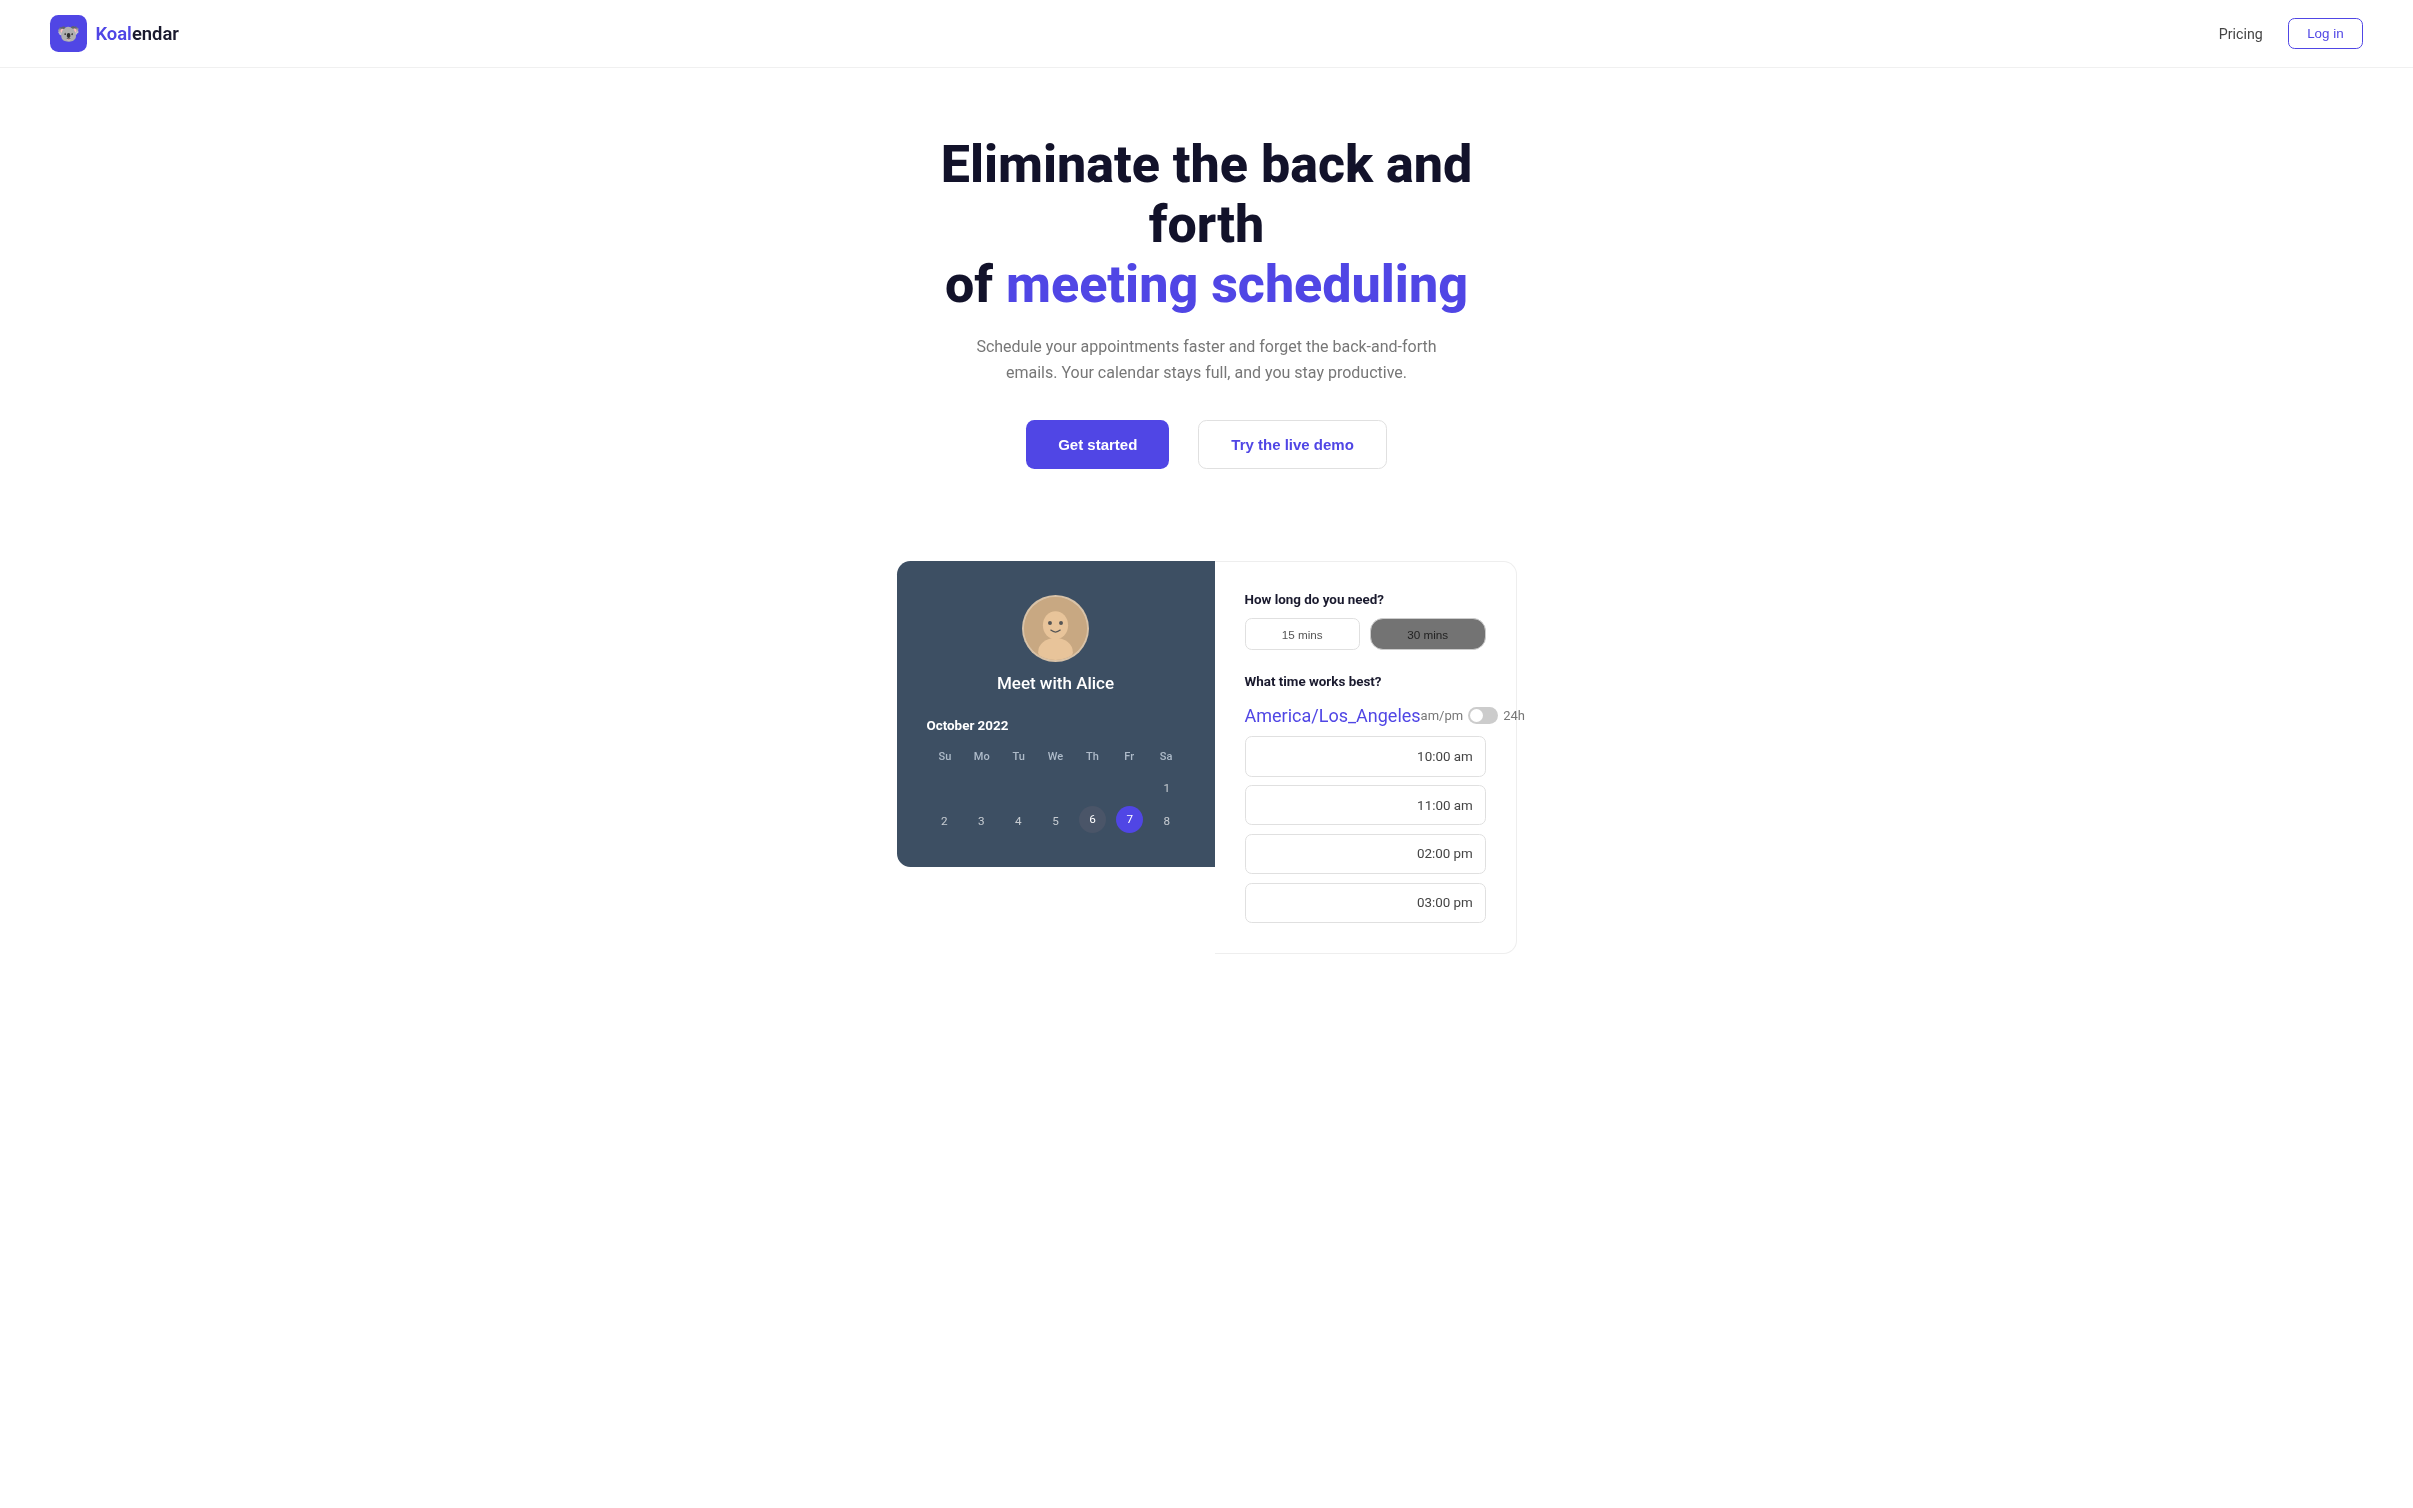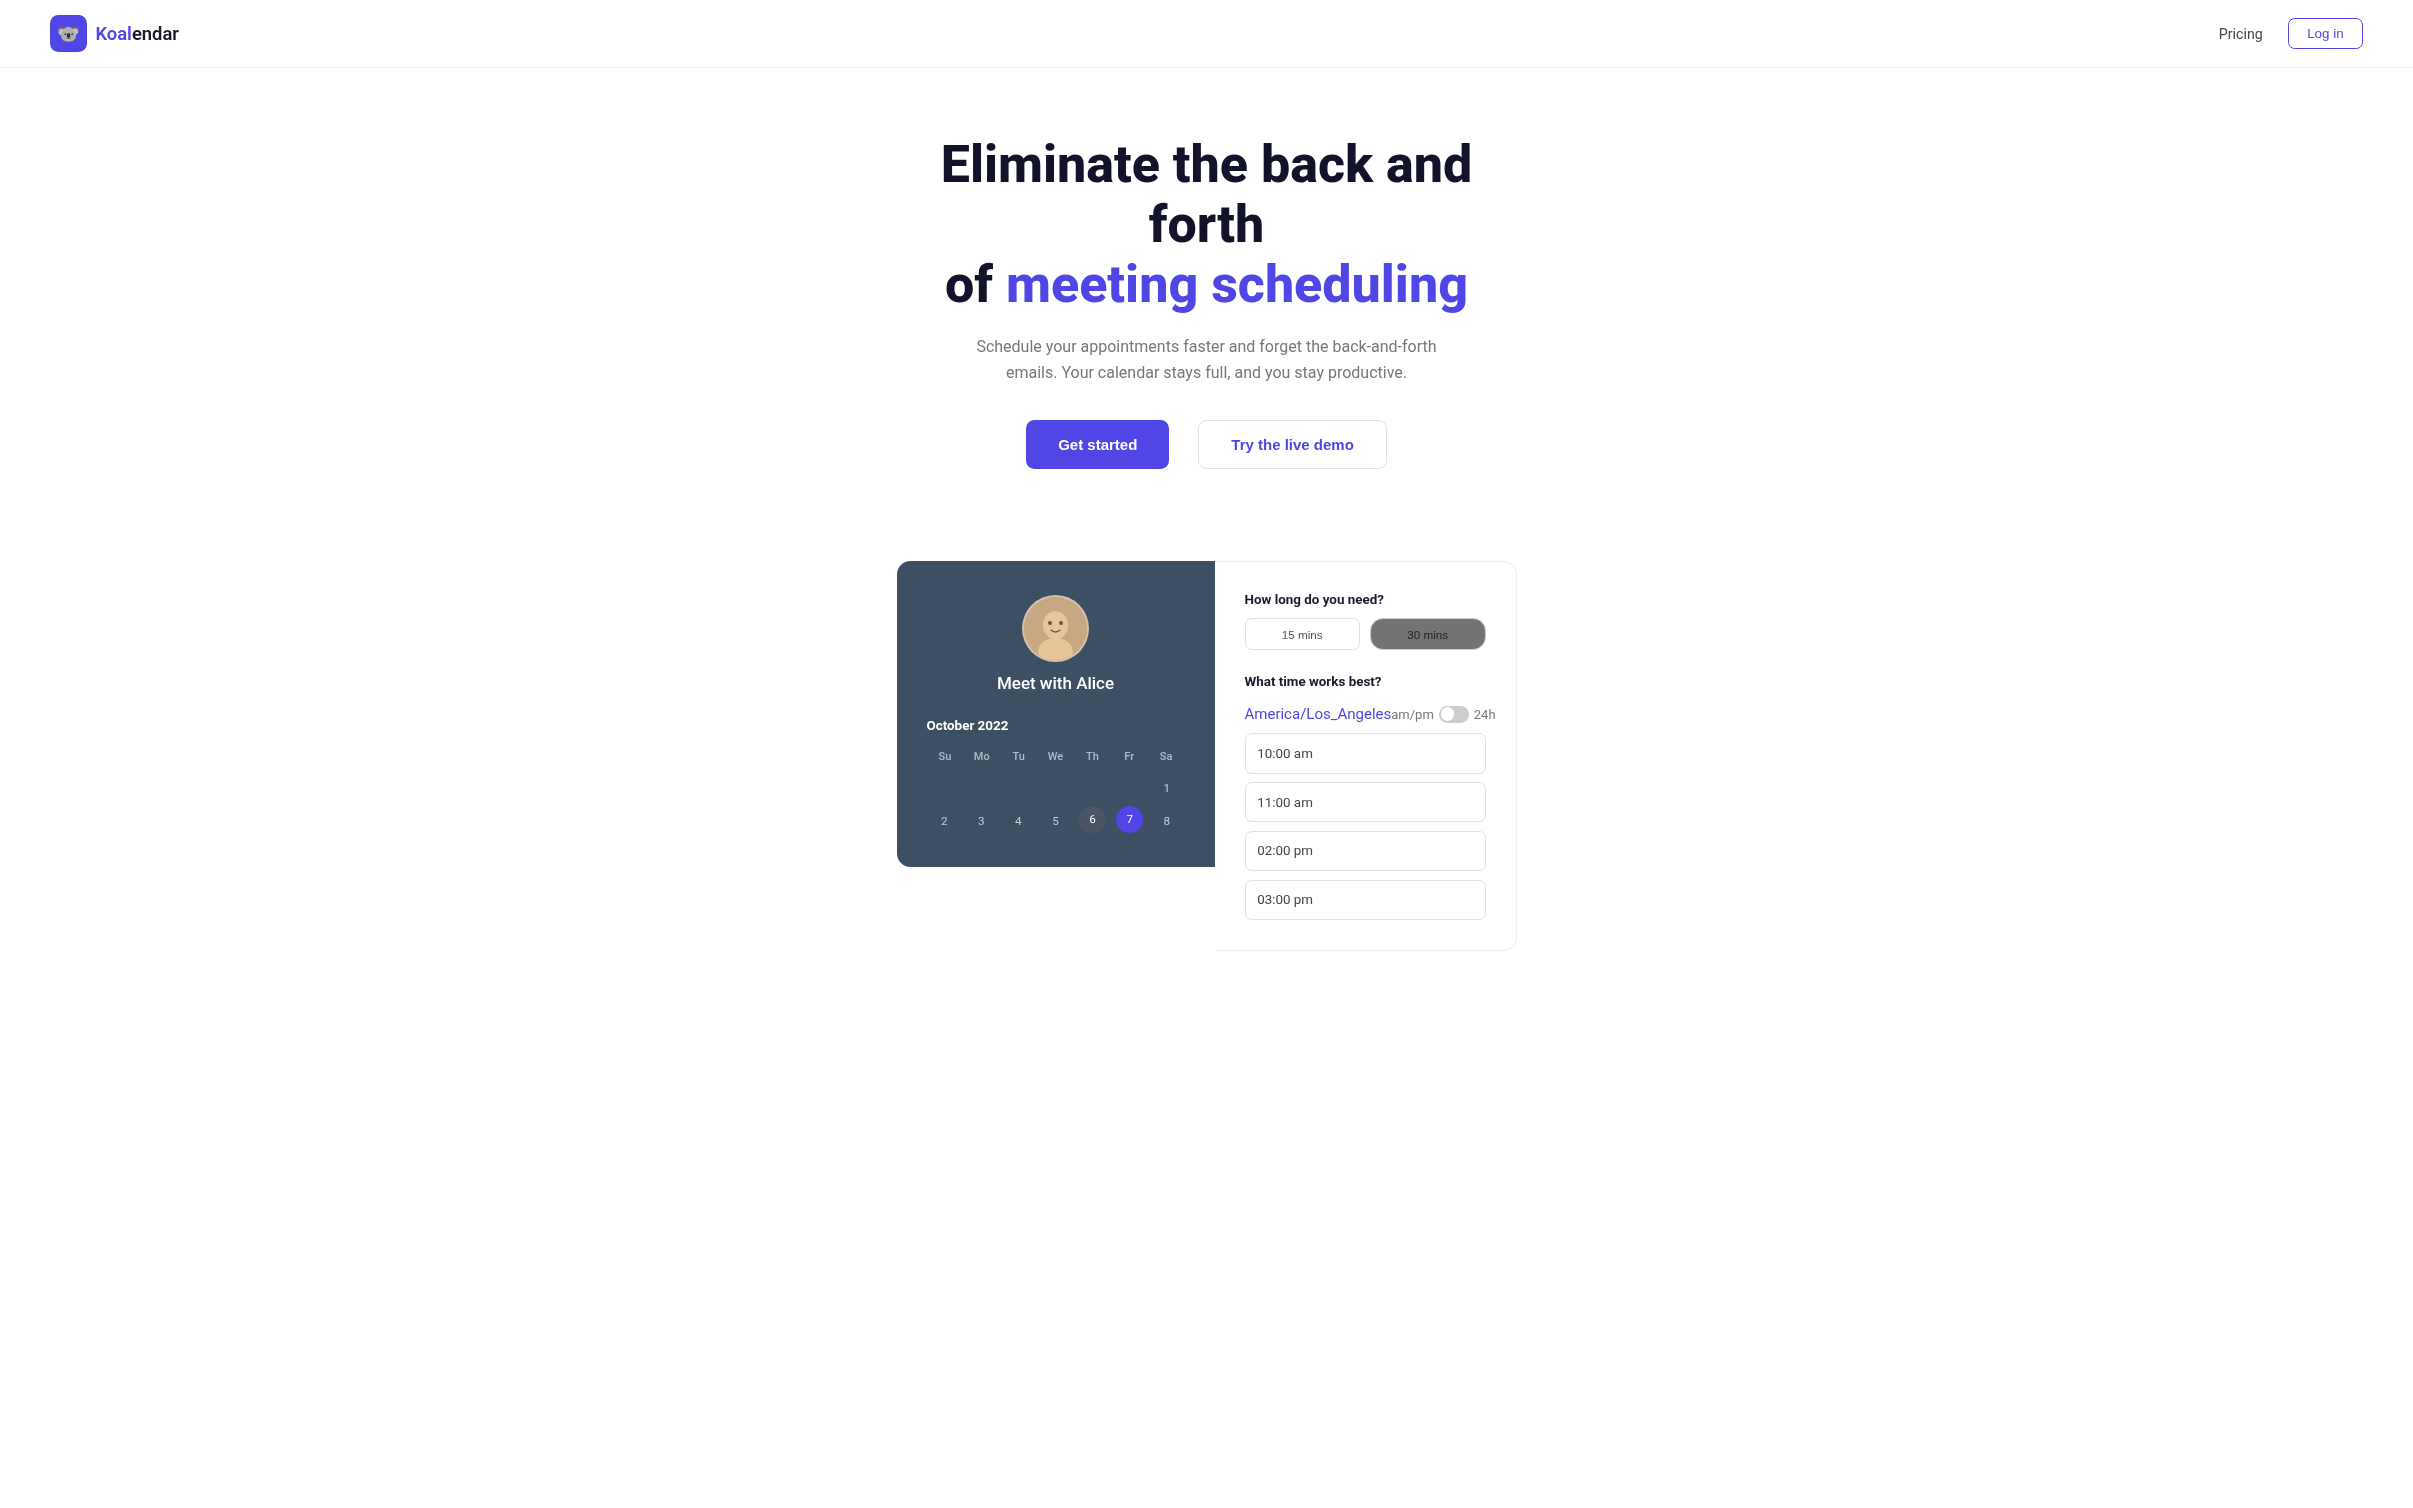--- a/index.html
+++ b/index.html
@@ -296,21 +296,21 @@
     }
 
     .time-section-header {
       display: flex;
       align-items: center;
       justify-content: space-between;
       margin-bottom: 5px;
     }
 
     .timezone-link {
-      font-size: 15px;
+      font-size: 18px;
       color: #5046e5;
       text-decoration: none;
       cursor: pointer;
     }
 
     .ampm-toggle {
       display: flex;
       align-items: center;
       gap: 5px;
       font-size: 13px;
@@ -342,21 +342,21 @@
       display: flex;
       flex-direction: column;
       gap: 8.4px;
       margin-top: 10px;
     }
 
     .time-slot {
       border: 1.3px solid #e0e0e0;
       border-radius: 6.7px;
       padding: 11.7px;
-      text-align: left;
+      text-align: right;
       font-size: 13.4px;
       color: #444;
       cursor: pointer;
     }
   </style>
 </head>
 <body>
 
 <nav class="navbar">
   <div class="logo-area">

